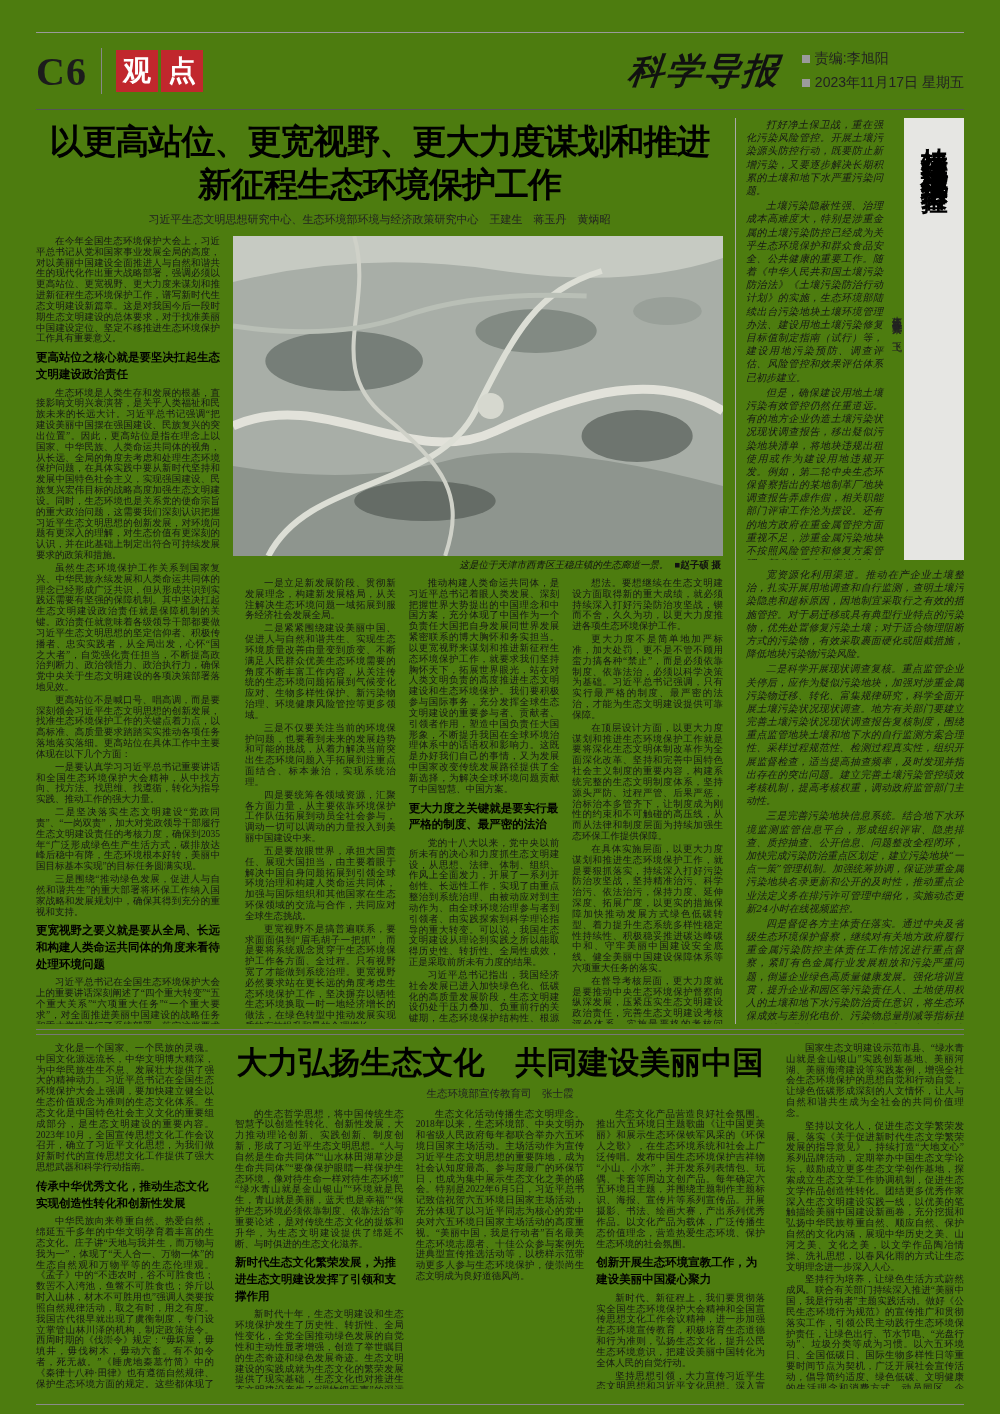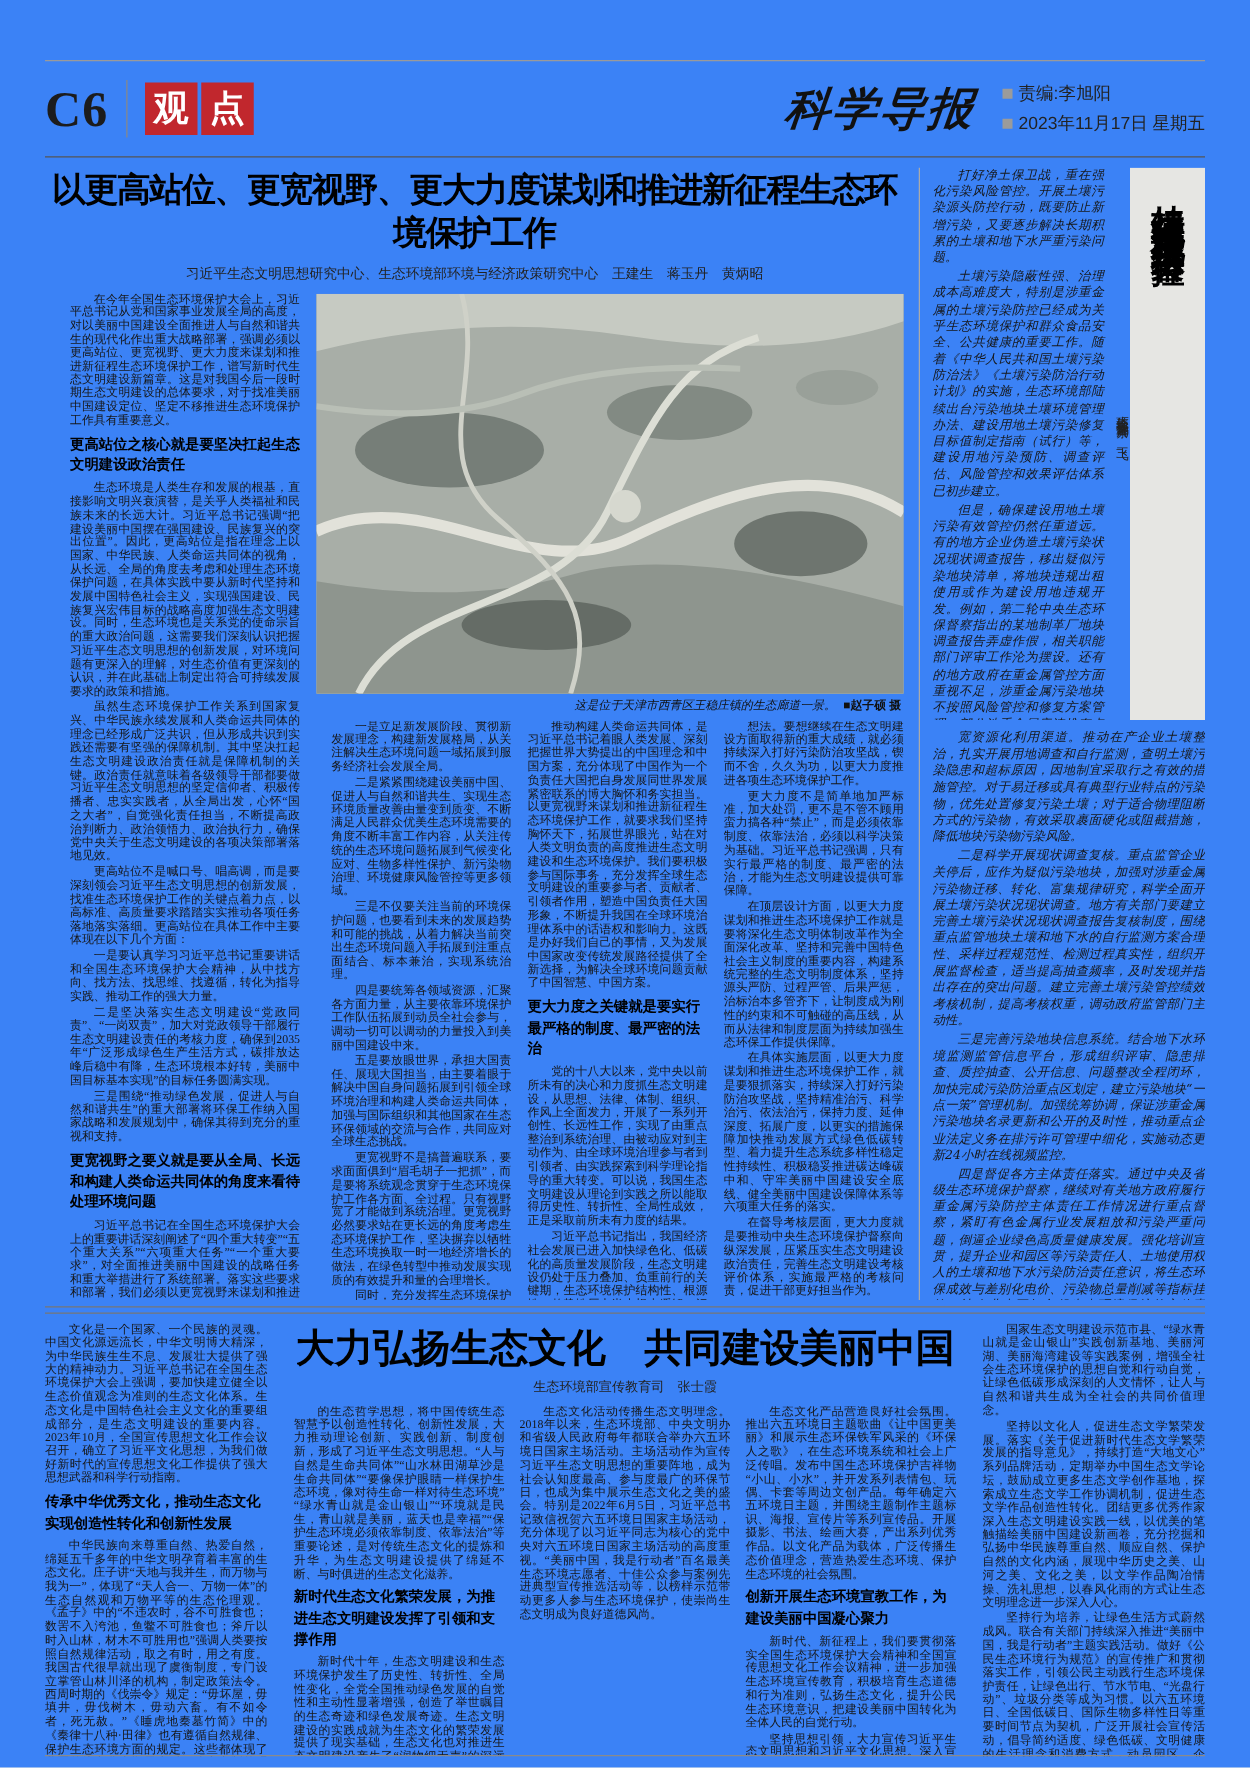--- a/index.html
+++ b/index.html
@@ -1,18 +1,18 @@
 <!DOCTYPE html>
 <html lang="zh"><head>
 <meta charset="utf-8">
 <style>
   html,body{margin:0;padding:0;background:#e9e9e6;}
   .page{
-    width:1000px;height:1414px;margin:0 auto;background:#3b82f6;
-    position:relative;box-sizing:border-box;padding:16px 36px;
+    width:1000px;height:1414px;margin:0 auto;background:#4d7c0f;
+    position:relative;box-sizing:border-box;padding:0 36px;
     font-family:"Liberation Serif", serif;color:#1c1c1c;overflow:hidden;
   }
   
   .top-rule{margin-top:32px;border-top:1px solid #9a9a9a;}
   .masthead-row{height:76px;display:flex;align-items:center;border-bottom:1px solid #555;}
   .page-num{font-size:40px;font-weight:700;font-family:"Liberation Serif",serif;letter-spacing:1px;}
   .head-divider{width:1px;height:46px;background:#888;margin:0 14px;}
   .section-badge{display:flex;gap:3px;}
   .badge-box{width:42px;height:42px;background:#c1272d;color:#fff;display:flex;align-items:center;justify-content:center;
     font-family:"Liberation Sans",sans-serif;font-weight:700;font-size:28px;}
@@ -20,24 +20,24 @@
   .masthead{font-size:36px;font-weight:700;font-style:italic;font-family:"DejaVu Serif",serif;
     transform:skewX(-6deg);letter-spacing:2px;color:#111;}
   .pub-info{margin-left:22px;font-family:"Liberation Sans",sans-serif;font-size:14px;color:#222;line-height:1.7;}
   .pub-info .row{display:flex;align-items:center;white-space:nowrap;}
   .sq{width:8px;height:8px;background:#9b9b9b;display:inline-block;margin-right:5px;}
   
   .middle{margin-top:8px;height:906px;display:flex;overflow:hidden;}
   .main-article{width:700px;box-sizing:border-box;padding-right:12px;border-right:1px solid #aaa;
     display:flex;flex-direction:column;overflow:hidden;}
   .main-headline{margin:2px 0 0;text-align:center;font-family:"Liberation Sans",sans-serif;
-    font-weight:900;font-size:27px;line-height:1.25;letter-spacing:-1px;color:#000;}
+    font-weight:900;font-size:34px;line-height:1.25;letter-spacing:-1px;color:#000;}
   .main-byline{text-align:center;font-size:11px;margin:7px 0 9px;color:#222;}
   .main-cols{flex:1;display:flex;gap:13px;overflow:hidden;}
-  .mcol1{width:184px;flex:none;overflow:hidden;margin-left:20px;}
+  .mcol1{width:184px;flex:none;overflow:hidden;}
   .main-right{flex:1;display:flex;flex-direction:column;overflow:hidden;}
   .photo-wrap{height:320px;overflow:hidden;background:#a9afa8;}
   .photo-wrap svg{display:block;width:100%;height:100%;}
   .caption-row{text-align:right;font-size:9.5px;font-style:italic;font-family:"DejaVu Serif",serif;
     padding:3px 2px 6px;color:#111;}
   .caption-credit{font-style:normal;font-weight:700;font-family:"Liberation Sans",sans-serif;margin-left:6px;}
   .sub-cols{flex:1;display:flex;gap:13px;overflow:hidden;margin-left:12px;}
   .scol{flex:1;overflow:hidden;}
   
   .body-p{font-size:9.5px;line-height:1.14;text-align:justify;text-indent:2em;margin:0 0 2px;color:#161616;}

